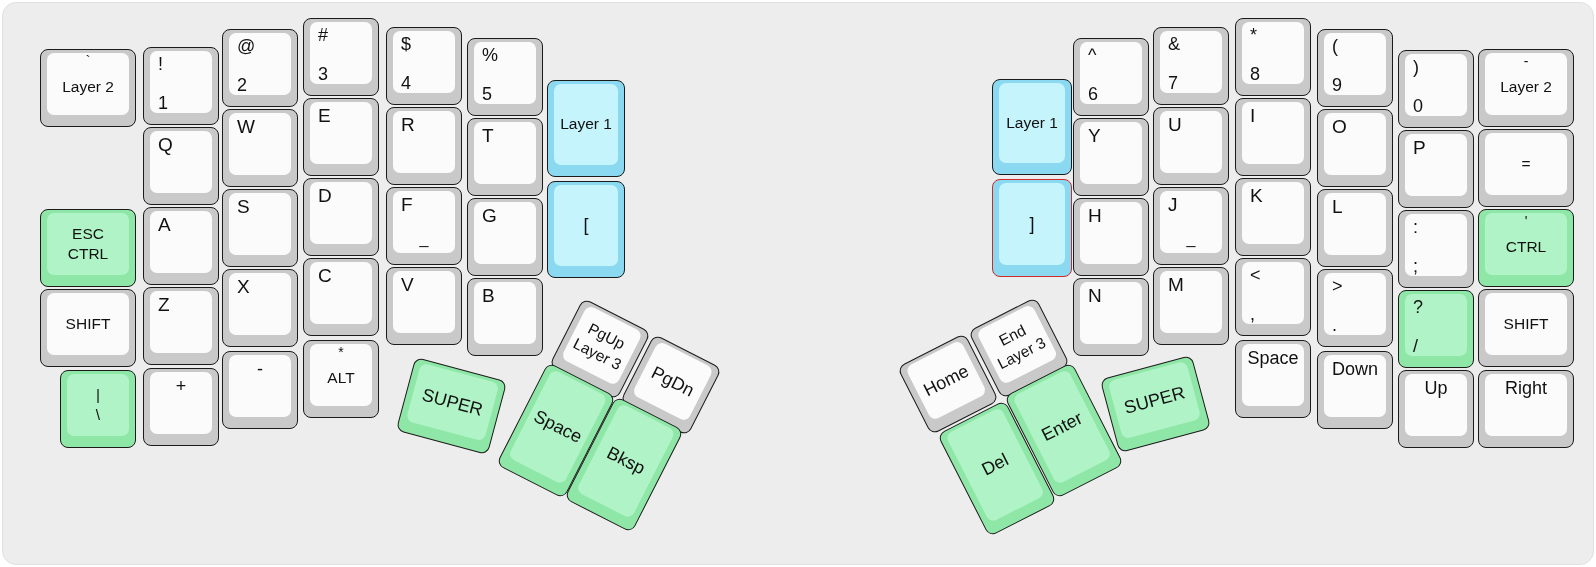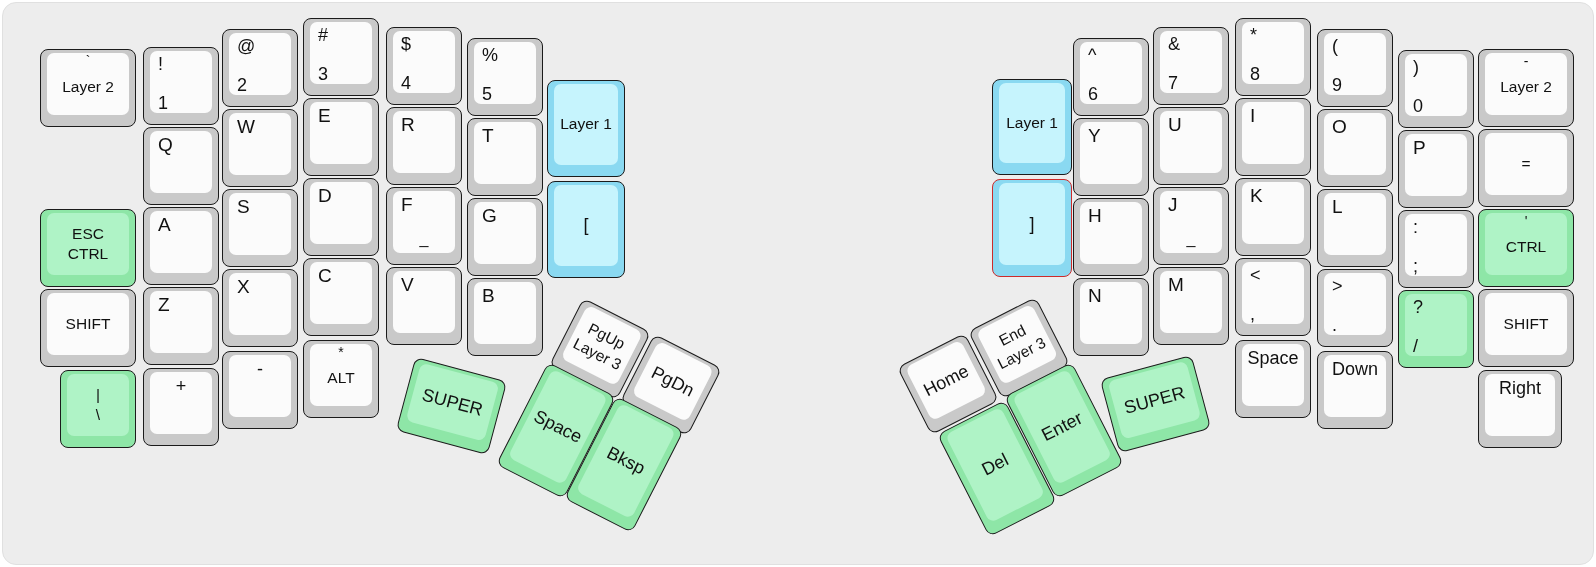--- a/index.html
+++ b/index.html
@@ -343,20 +343,25 @@
           <span class="lab l0">:</span>
           <span class="lab l1">;</span>
         </div>
       </div>
       <div class="key c-green t-left2" style="left: 1398px; top: 290px; width: 76px; height: 78px;">
         <div class="face">
           <span class="lab l0">?</span>
           <span class="lab l1">/</span>
         </div>
       </div>
+      <div class="key c-white t-topc" style="left: 1398px; top: 370px; width: 76px; height: 78px;">
+        <div class="face">
+          <span class="lab l0">Up</span>
+        </div>
+      </div>
       <div class="key c-white t-smalltop" style="left: 1478px; top: 49px; width: 96px; height: 78px;">
         <div class="face">
           <span class="lab l0">-</span>
           <span class="lab l1">Layer 2</span>
         </div>
       </div>
       <div class="key c-white t-center" style="left: 1478px; top: 129px; width: 96px; height: 78px;">
         <div class="face">
           <span class="lab l0">=</span>
         </div>
@@ -365,21 +370,21 @@
         <div class="face">
           <span class="lab l0">'</span>
           <span class="lab l1">CTRL</span>
         </div>
       </div>
       <div class="key c-white t-center" style="left: 1478px; top: 289px; width: 96px; height: 78px;">
         <div class="face">
           <span class="lab l0">SHIFT</span>
         </div>
       </div>
-      <div class="key c-white t-topc" style="left: 1478px; top: 370px; width: 84px; height: 78px;">
+      <div class="key c-white t-topc" style="left: 1478px; top: 370px; width: 96px; height: 78px;">
         <div class="face">
           <span class="lab l0">Right</span>
         </div>
       </div>
       <div class="key c-white t-centerbig" style="left: 910px; top: 346px; width: 76px; height: 76px; transform: rotate(-27deg);">
         <div class="face">
           <span class="lab l0">Home</span>
         </div>
       </div>
       <div class="key c-white t-center2" style="left: 981px; top: 310px; width: 76px; height: 76px; transform: rotate(-27deg);">

